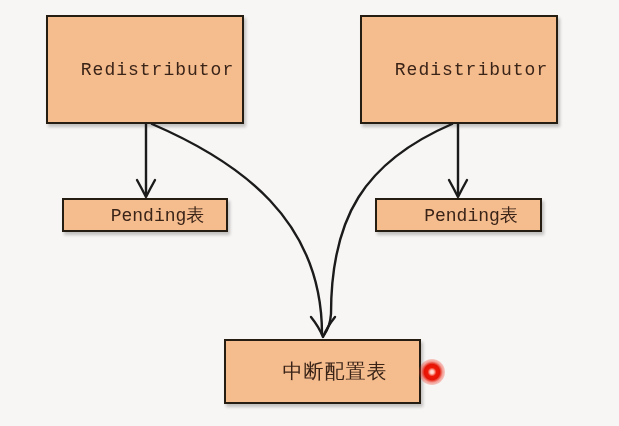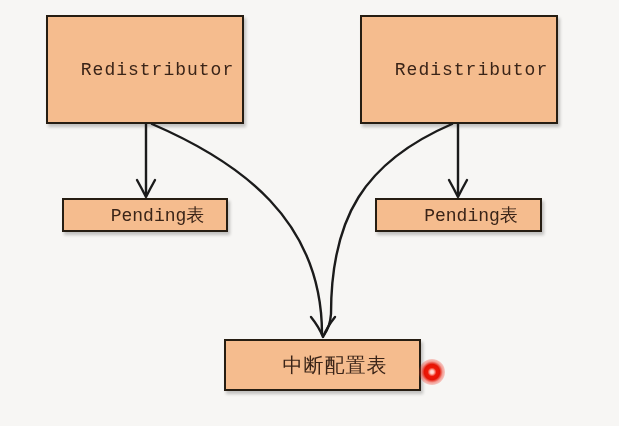--- a/index.html
+++ b/index.html
@@ -27,21 +27,21 @@
     color: #3a2418;
     padding-left: 25px;
   }
   .node .label {
     white-space: nowrap;
   }
   .node-redistributor-left  { left: 46px;  top: 15px;  width: 198px; height: 109px; font-size: 18px; letter-spacing: 1px; }
   .node-redistributor-right { left: 360px; top: 15px;  width: 198px; height: 109px; font-size: 18px; letter-spacing: 1px; }
   .node-pending-left        { left: 62px;  top: 198px; width: 166px; height: 34px;  font-size: 18px; }
   .node-pending-right       { left: 375px; top: 198px; width: 167px; height: 34px;  font-size: 18px; }
-  .node-interrupt-config    { left: 224px; top: 339px; width: 197px; height: 52px;  font-size: 20px; letter-spacing: 1px; text-align: center; }
+  .node-interrupt-config    { left: 224px; top: 339px; width: 197px; height: 65px;  font-size: 20px; letter-spacing: 1px; text-align: center; }
   .arrows {
     position: absolute;
     left: 0; top: 0;
     width: 619px;
     height: 426px;
     pointer-events: none;
   }
   .arrows path {
     fill: none;
     stroke: #1b1b1b;

